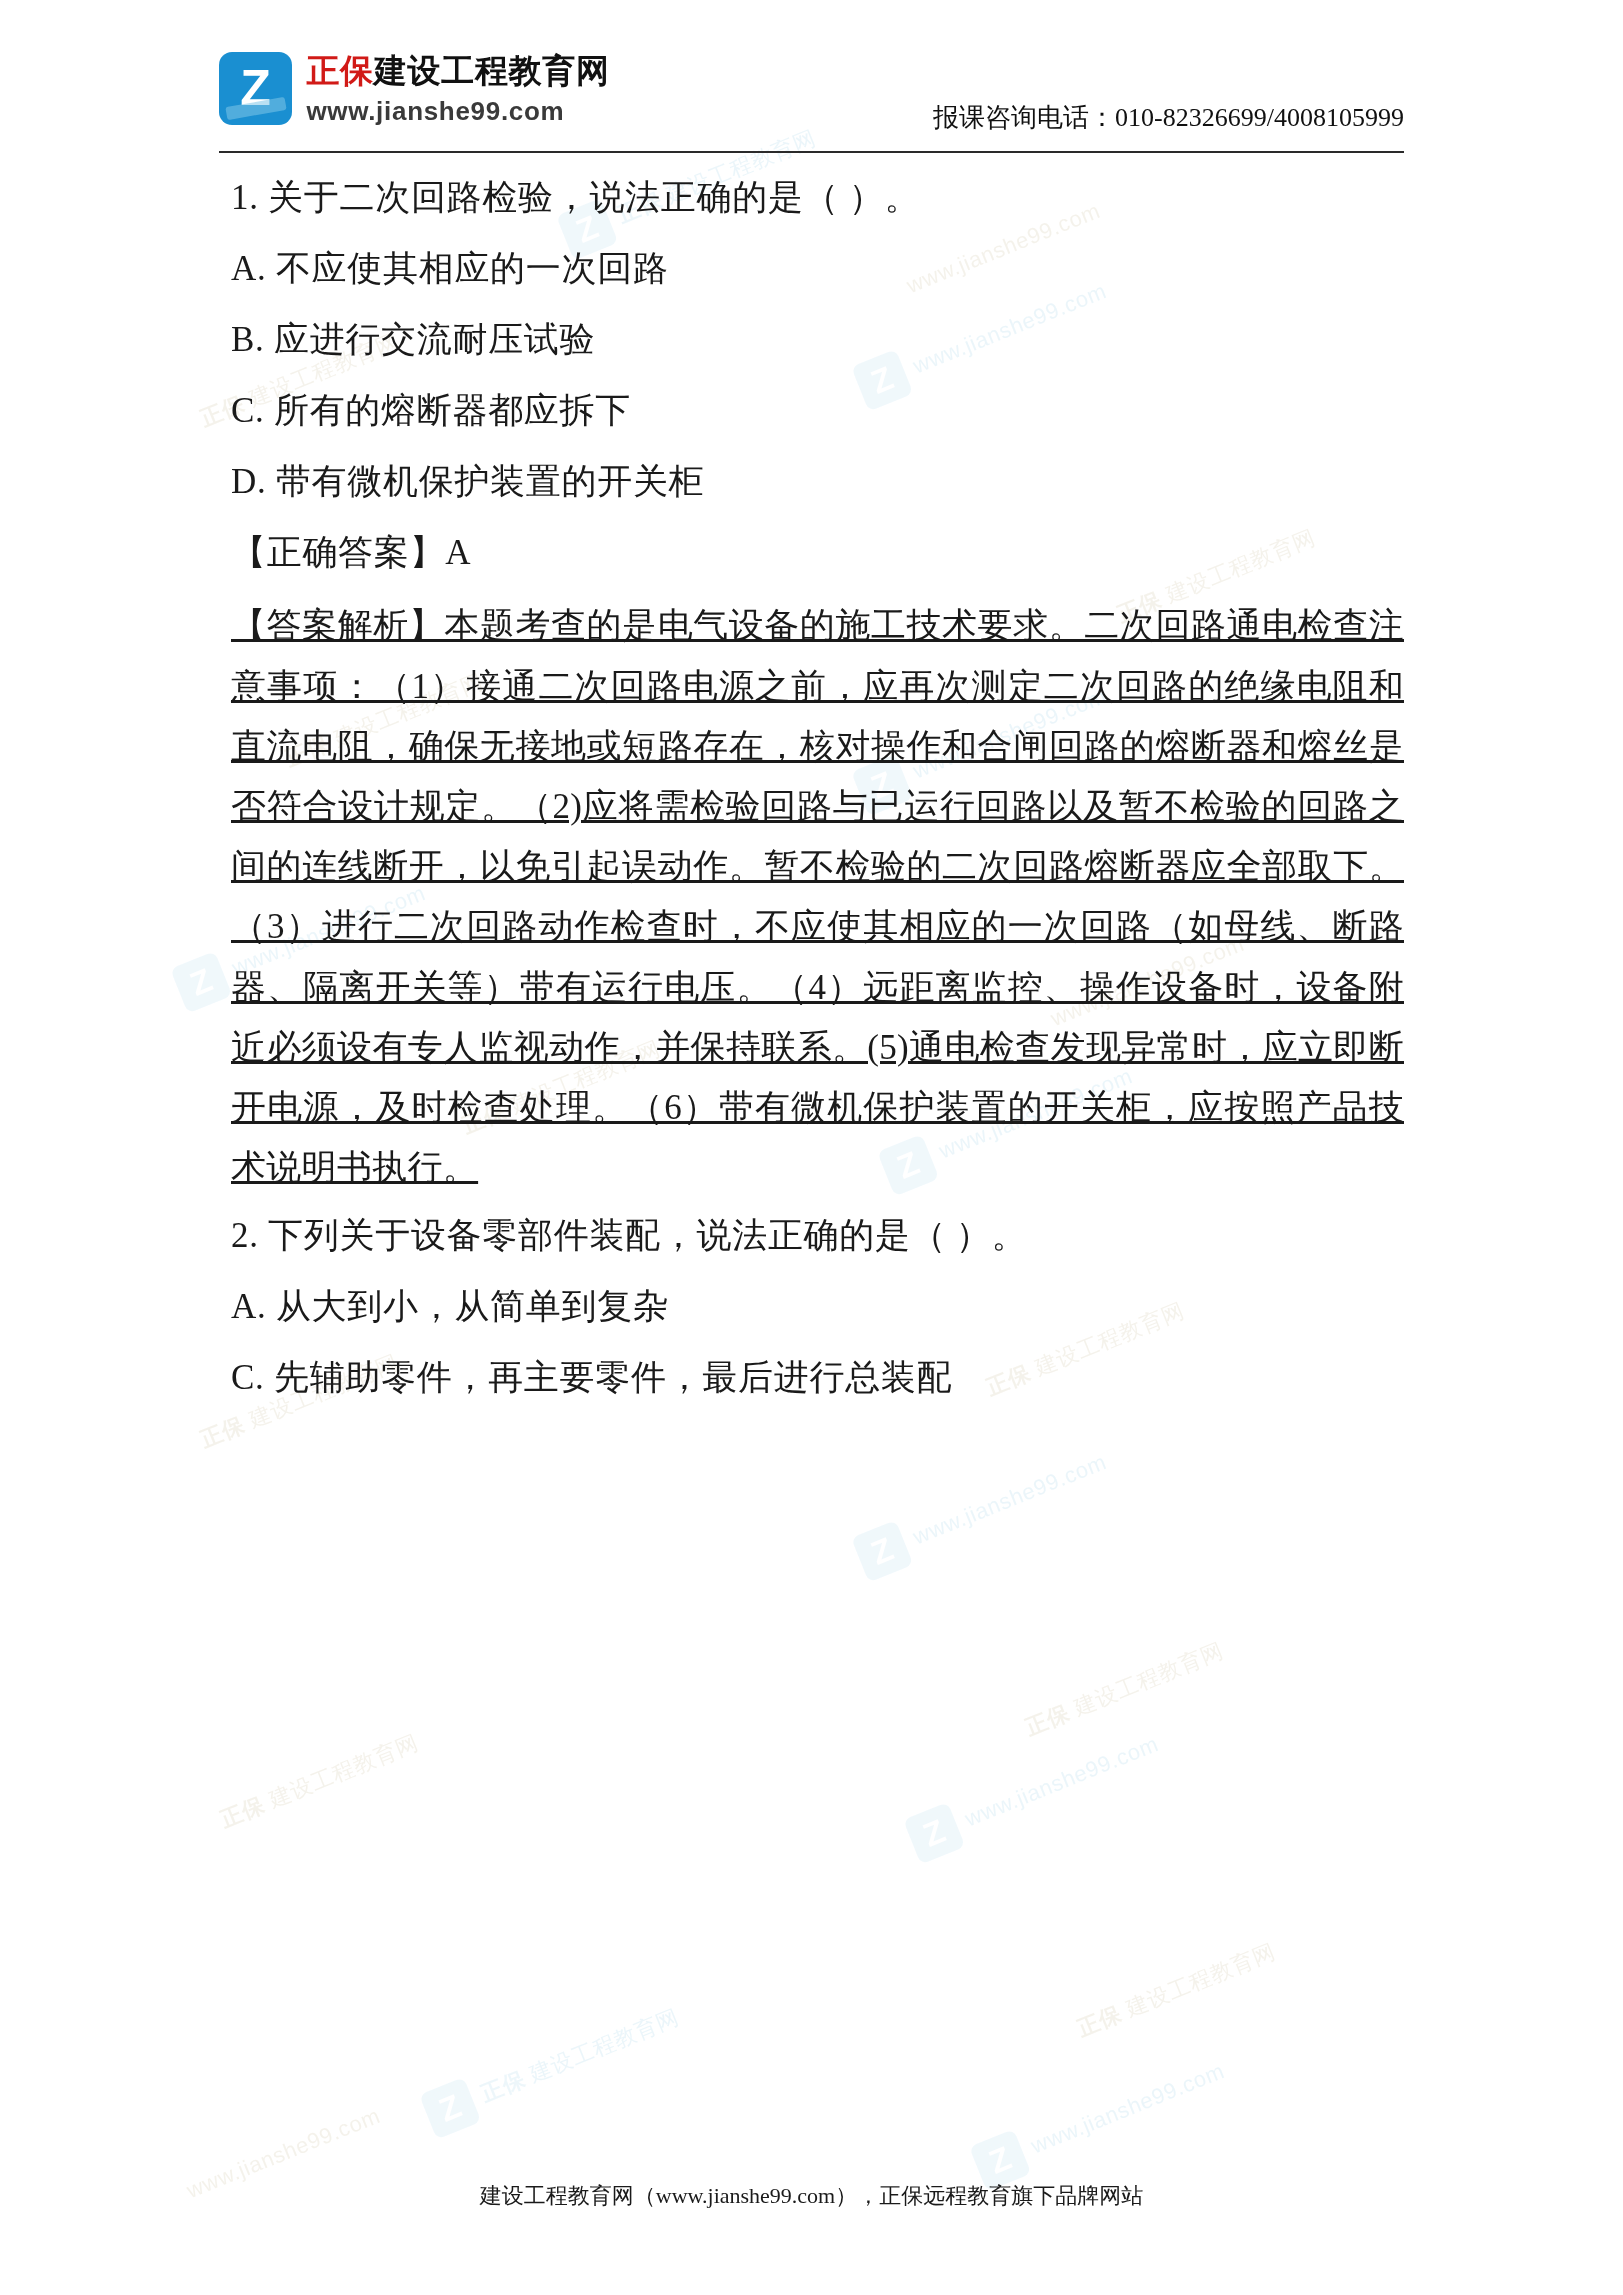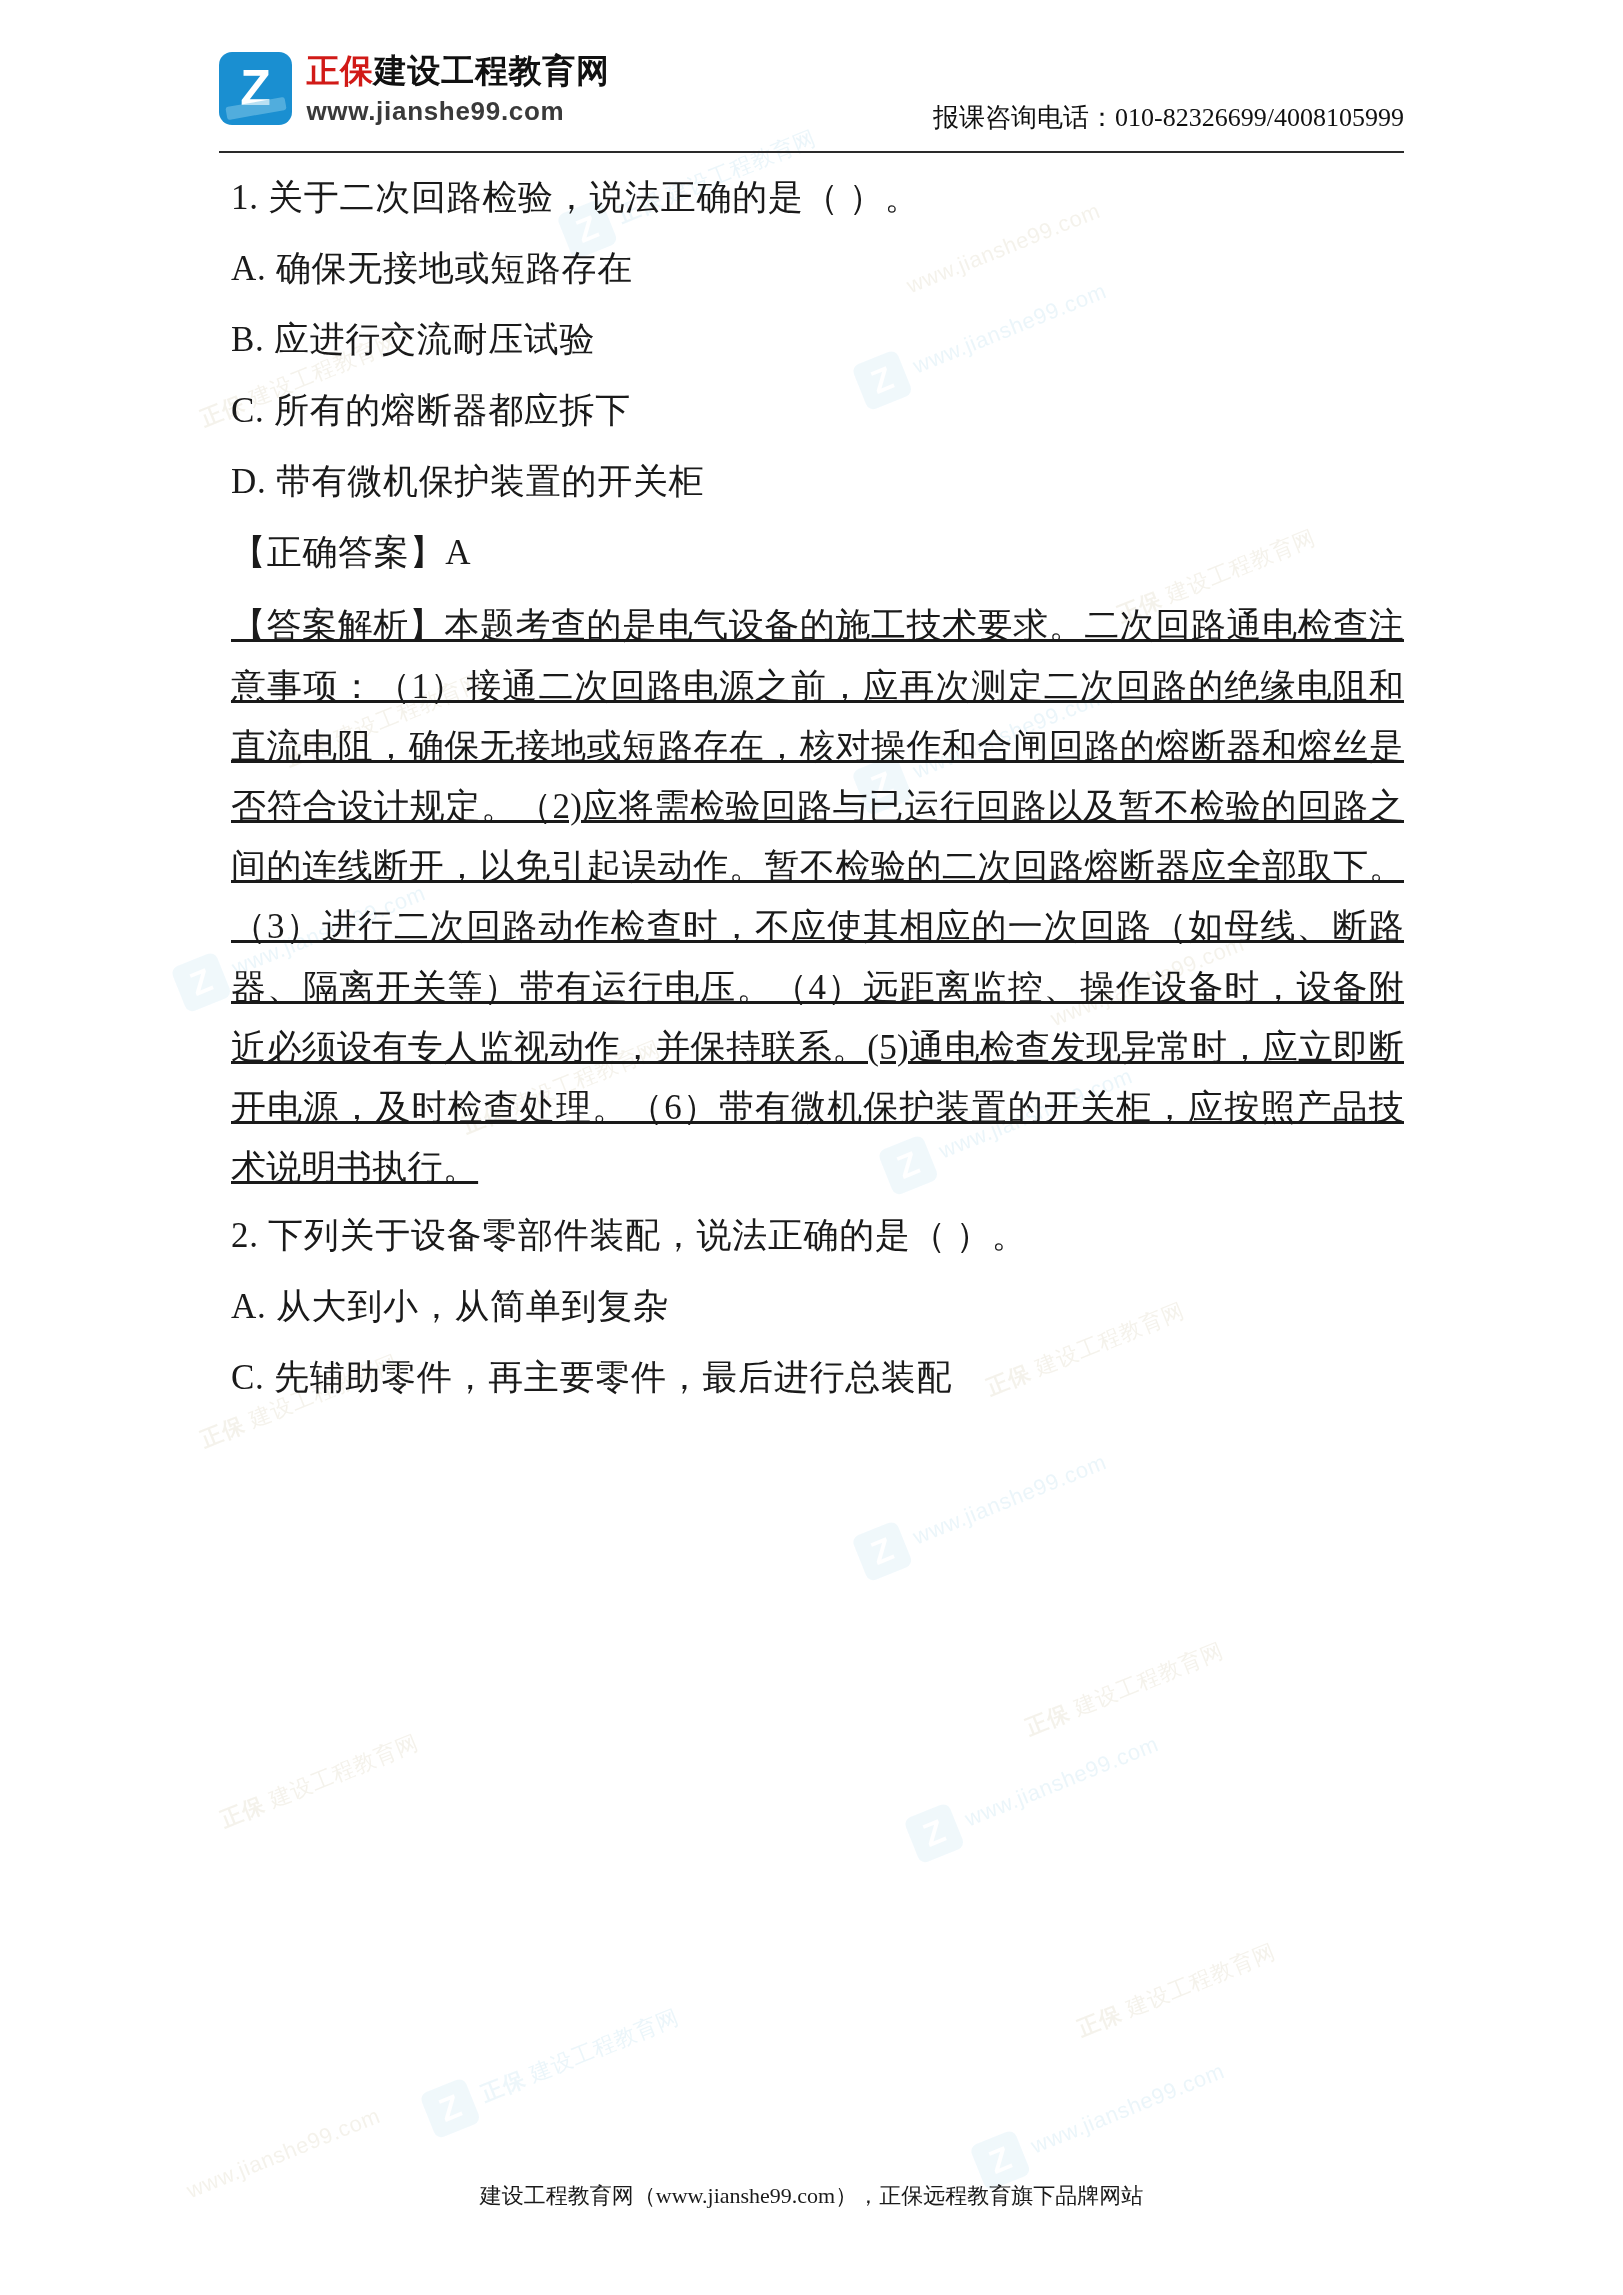--- a/index.html
+++ b/index.html
@@ -274,21 +274,21 @@
         <div class="brand-url">www.jianshe99.com</div>
       </div>
     </div>
     <div class="contact">报课咨询电话：010-82326699/4008105999</div>
   </div>
   <div class="rule"></div>
 
   <div class="content">
 
     <p class="q-line">1. 关于二次回路检验，说法正确的是（    ）。</p>
-    <p class="opt-line">A. 确保无接地或短路存在</p>
+    <p class="opt-line">A. 不应使其相应的一次回路</p>
     <p class="opt-line">B. 应进行交流耐压试验</p>
     <p class="opt-line">C. 所有的熔断器都应拆下</p>
     <p class="opt-line">D. 带有微机保护装置的开关柜</p>
     <p class="opt-line">【正确答案】A</p>
     <p class="para">【答案解析】本题考查的是电气设备的施工技术要求。二次回路通电检查注意事项：（1）接通二次回路电源之前，应再次测定二次回路的绝缘电阻和直流电阻，确保无接地或短路存在，核对操作和合闸回路的熔断器和熔丝是否符合设计规定。（2)应将需检验回路与已运行回路以及暂不检验的回路之间的连线断开，以免引起误动作。暂不检验的二次回路熔断器应全部取下。（3）进行二次回路动作检查时，不应使其相应的一次回路（如母线、断路器、隔离开关等）带有运行电压。（4）远距离监控、操作设备时，设备附近必须设有专人监视动作，并保持联系。(5)通电检查发现异常时，应立即断开电源，及时检查处理。（6）带有微机保护装置的开关柜，应按照产品技术说明书执行。</p>
 
     <p class="q-line">2. 下列关于设备零部件装配，说法正确的是（    ）。</p>
     <p class="opt-line">A. 从大到小，从简单到复杂</p>
     <p class="opt-line">C. 先辅助零件，再主要零件，最后进行总装配</p>
 

